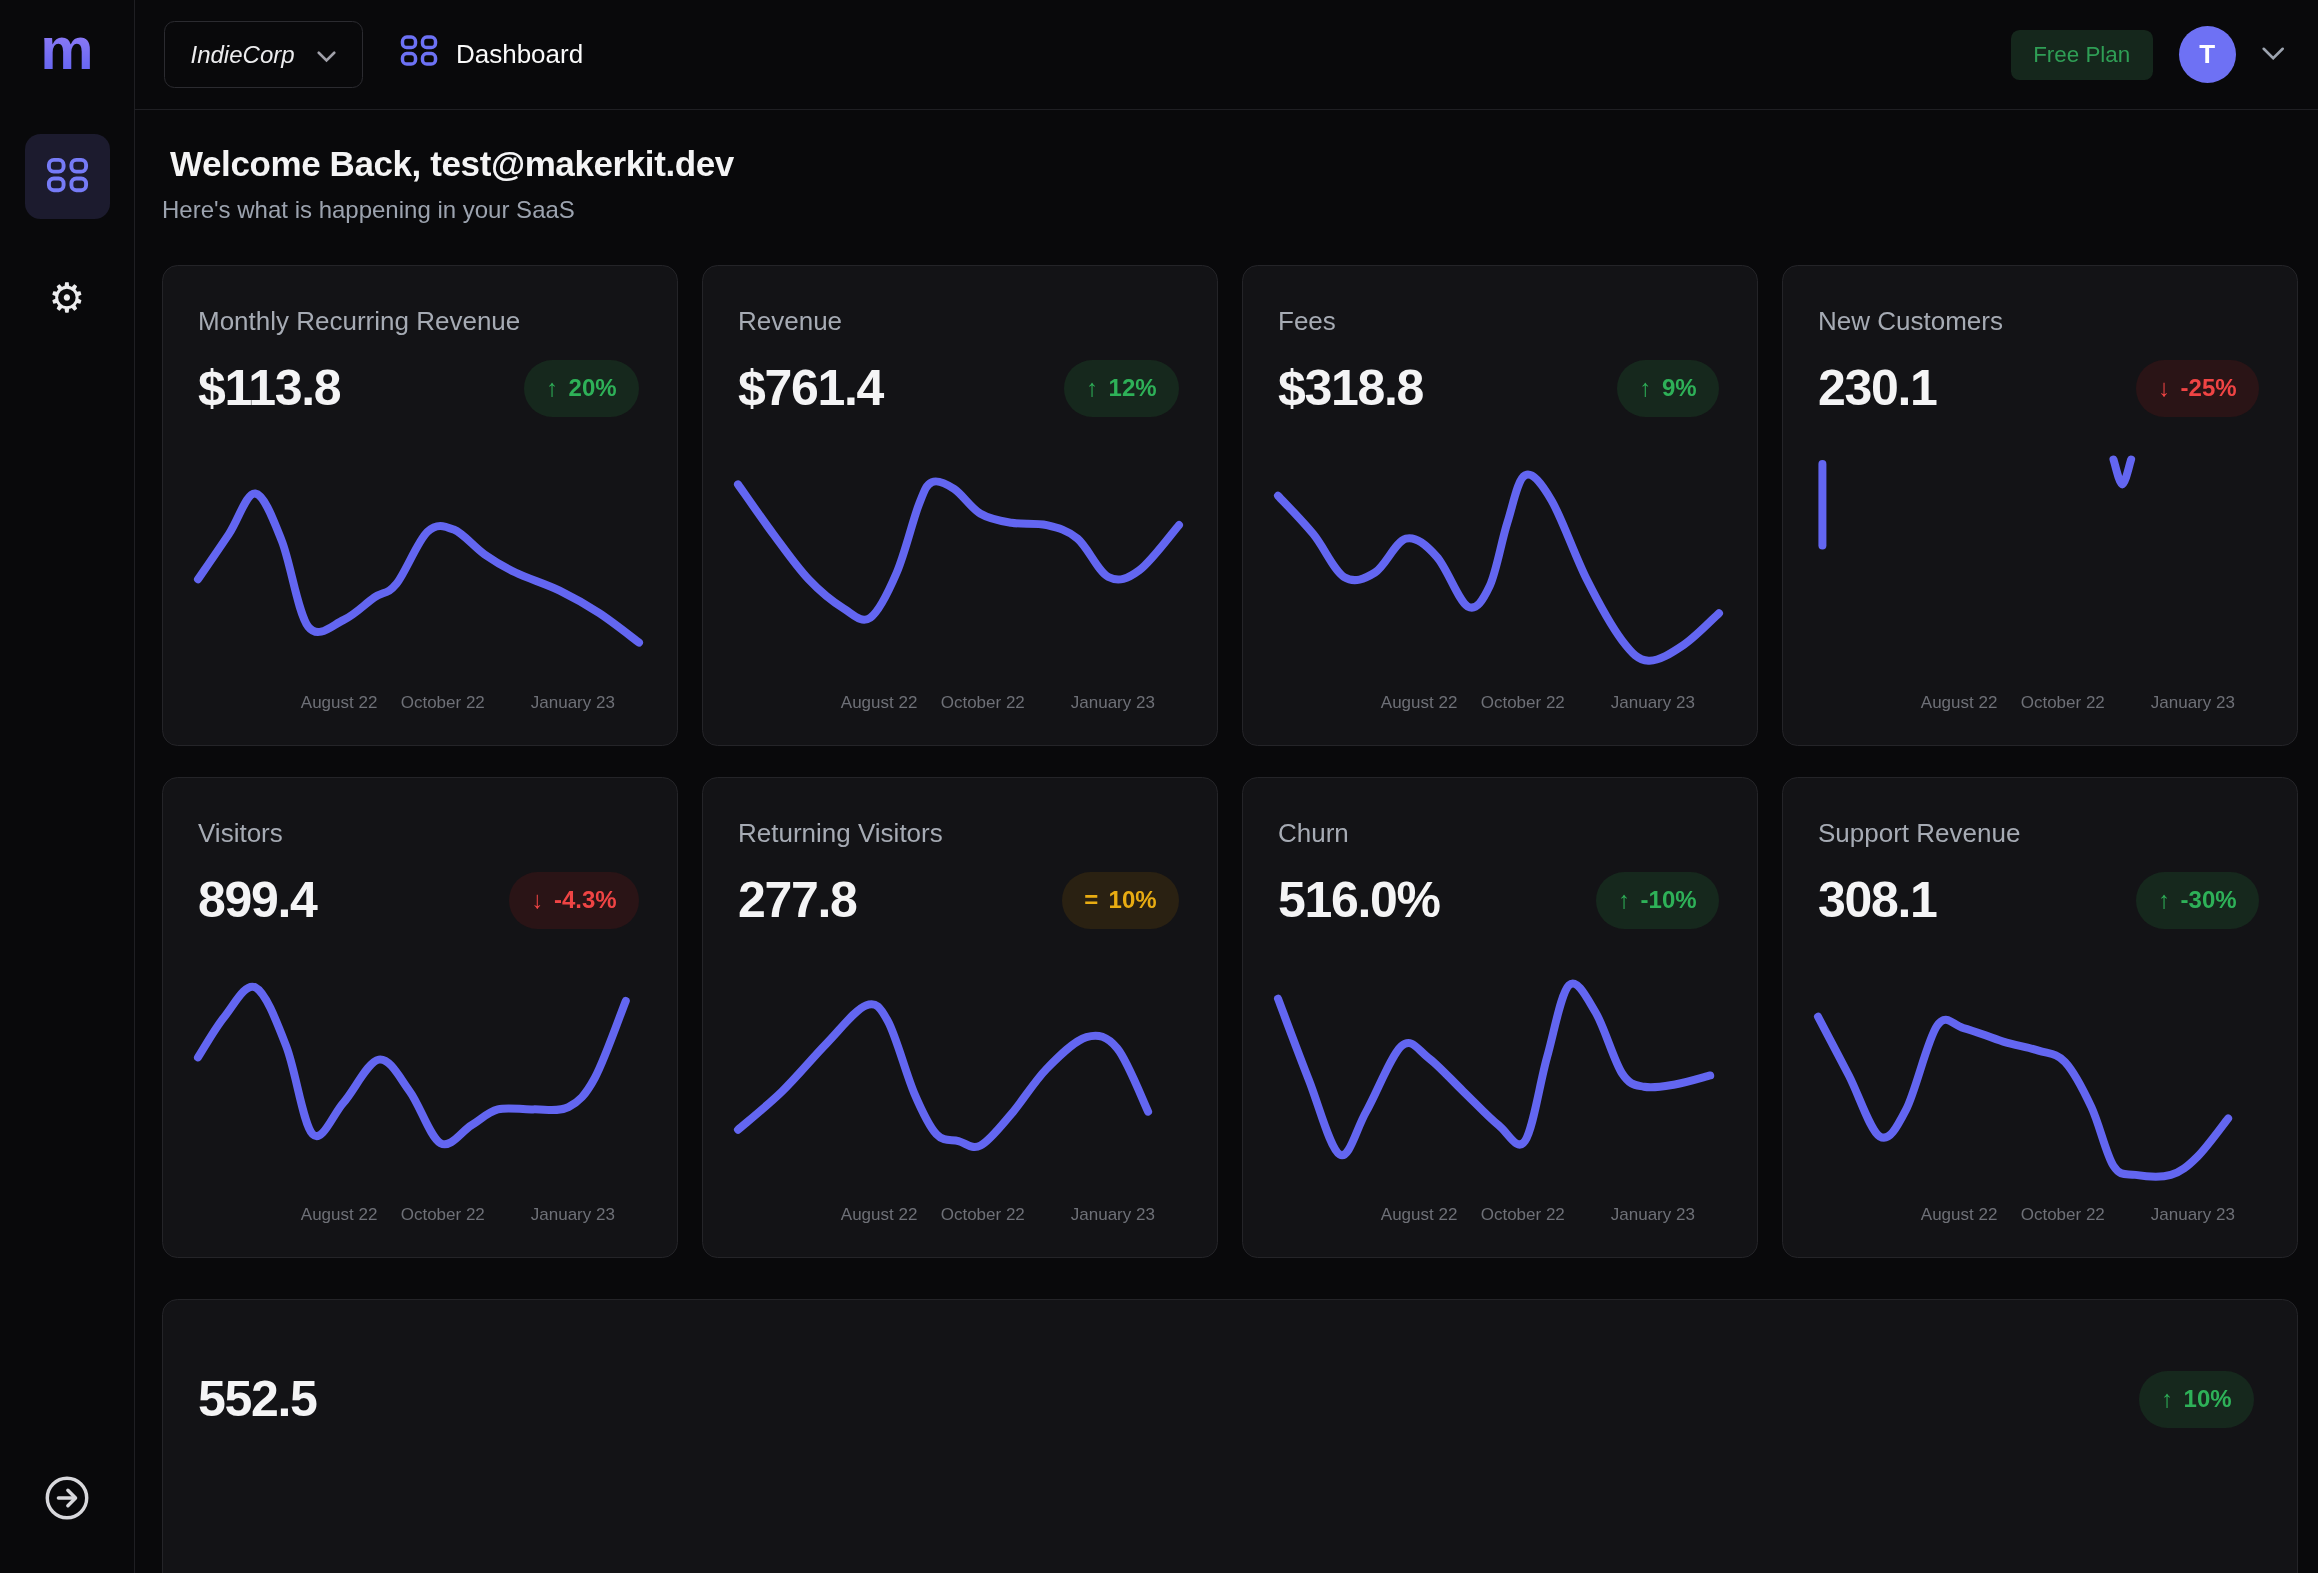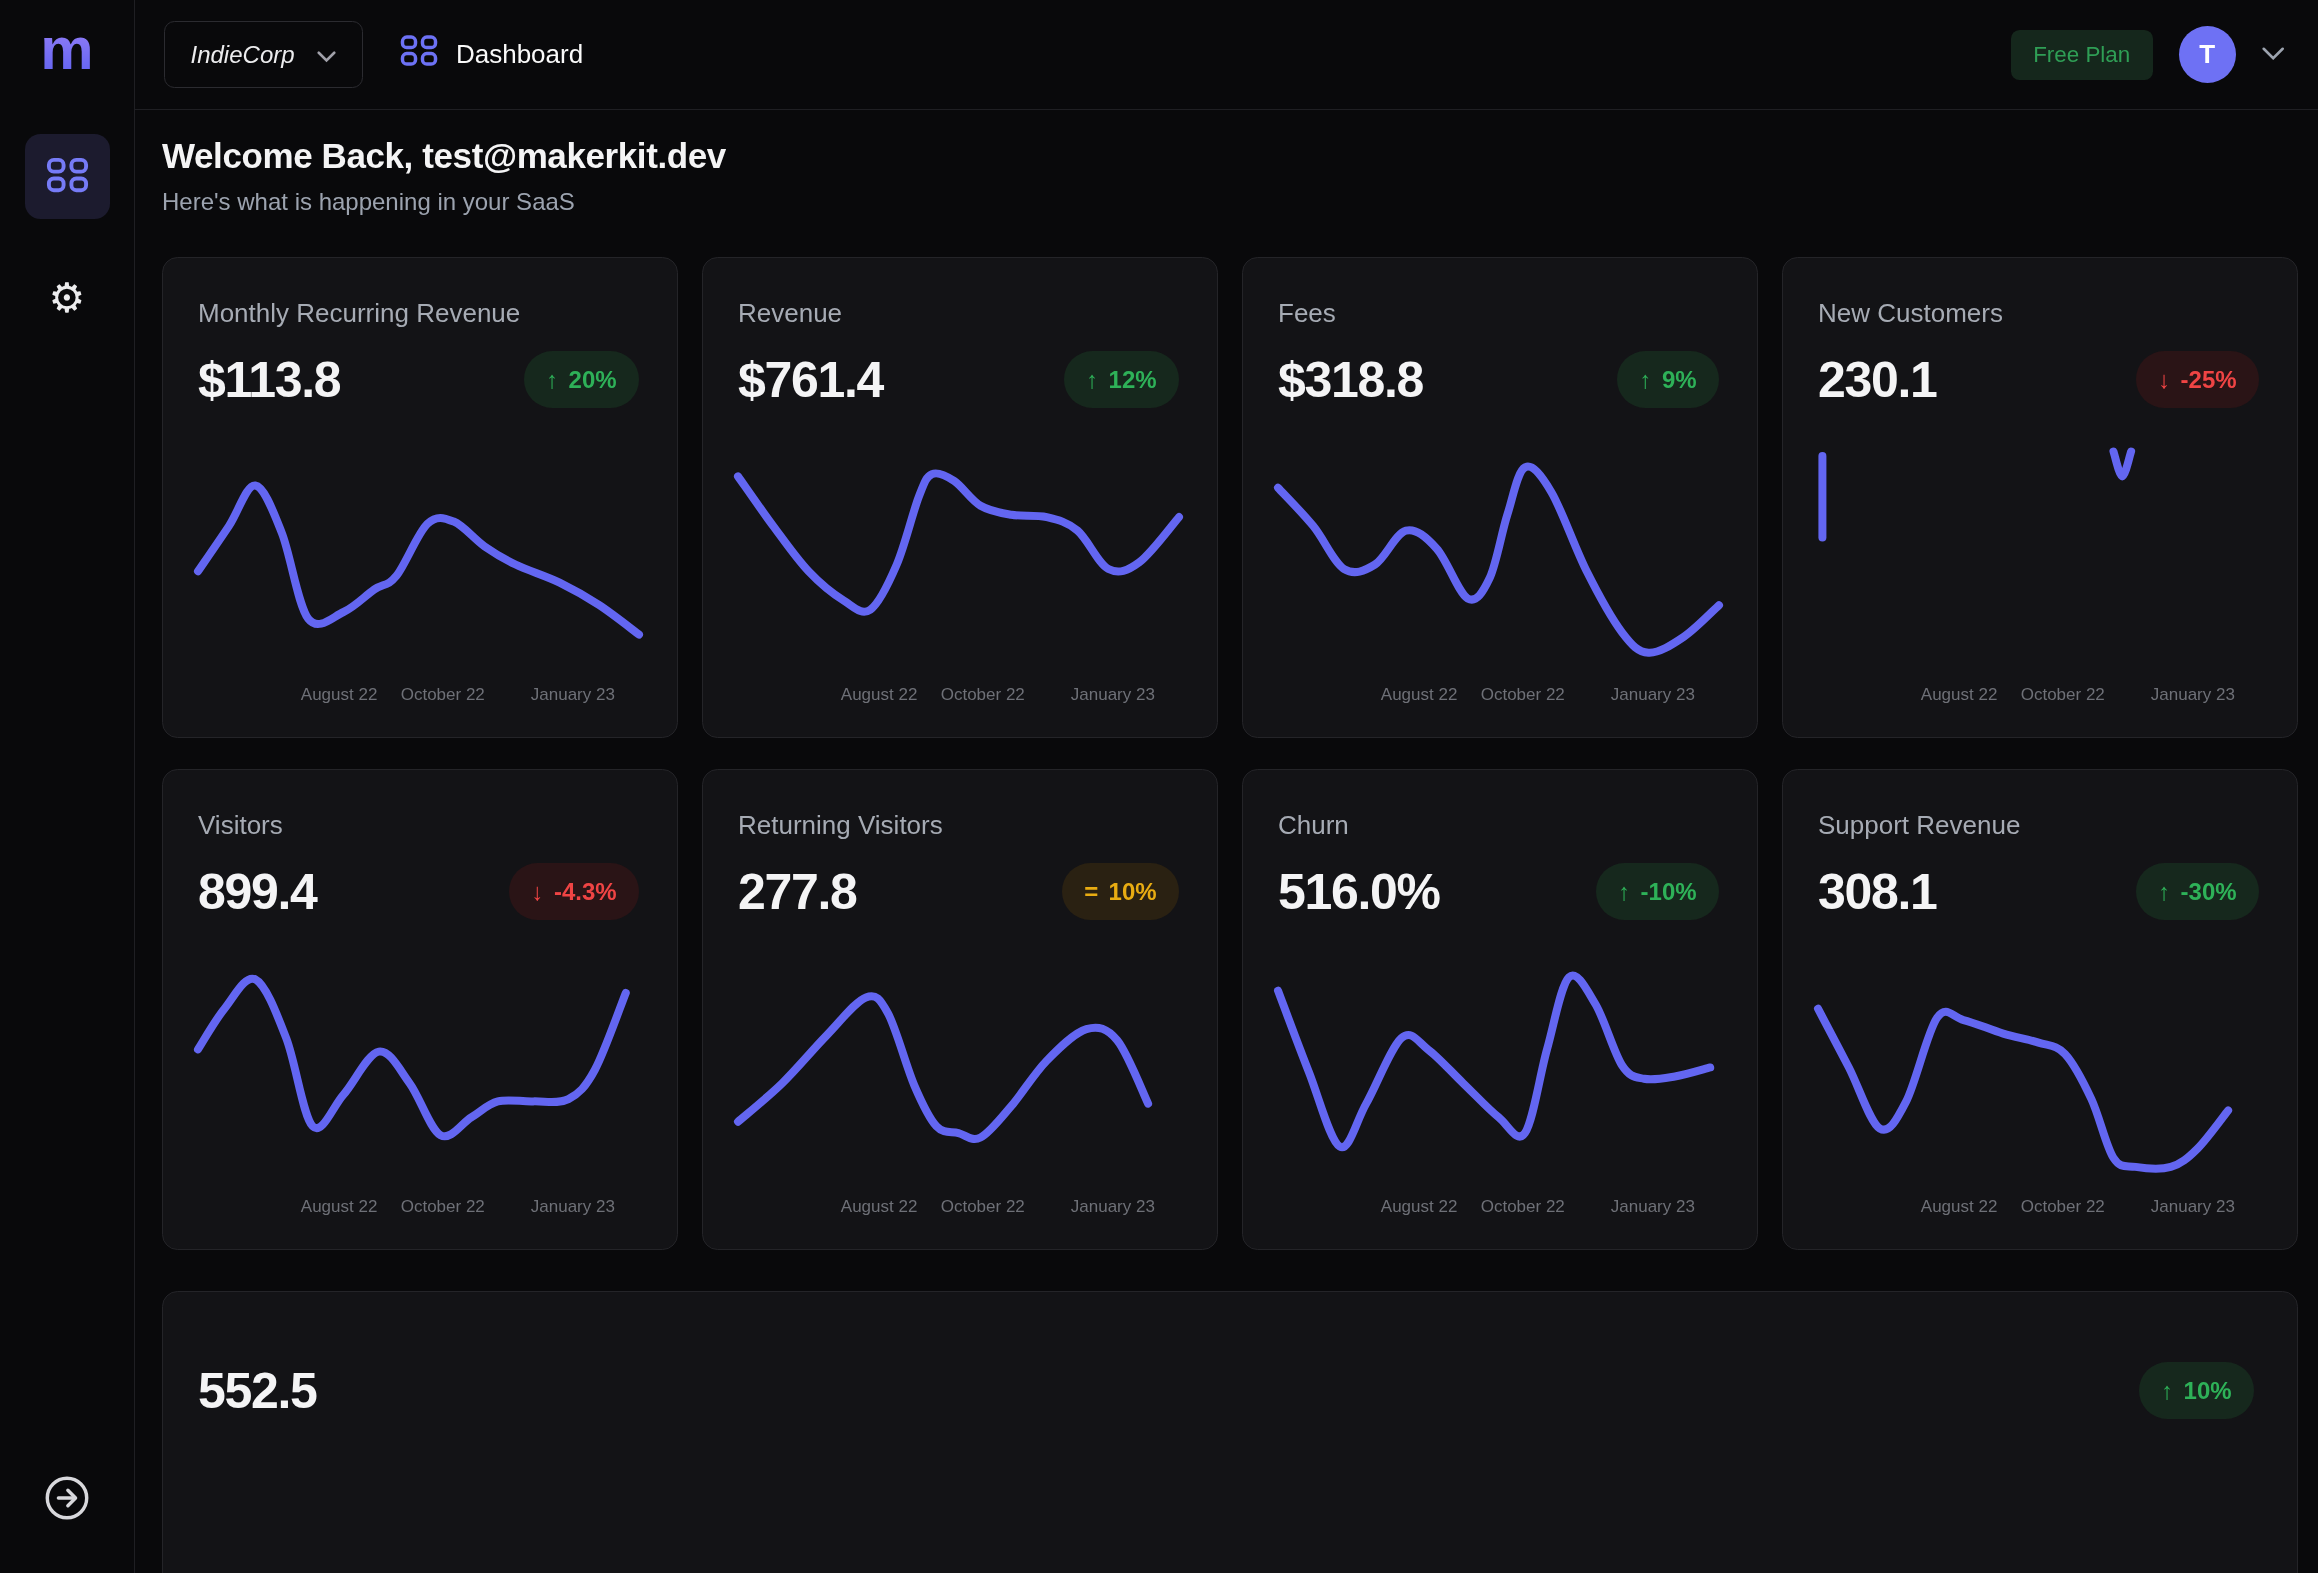--- a/index.html
+++ b/index.html
@@ -40,31 +40,31 @@
     height:67px;padding:0 26px;font-size:24px;color:#ececee;cursor:pointer;
     font-family:inherit;
     font-style:italic;
   }
   .page-group{display:flex;align-items:center;gap:17px;font-size:26px;font-weight:500;color:#fafafa}
   .topbar-right{margin-left:auto;display:flex;align-items:center;gap:26px}
   .plan-badge{background:#15271c;color:#2f9e55;font-size:22.4px;font-weight:500;padding:12px 22.4px;border-radius:8.6px}
   .avatar{width:57px;height:57px;border-radius:50%;background:#6e71f4;color:#fff;font-size:26px;font-weight:700;display:flex;align-items:center;justify-content:center}
   
   .main{flex:1;box-sizing:border-box;padding:26px 21px 0 27px;overflow:hidden}
-  .welcome-title{font-size:35px;font-weight:700;margin:0;color:#f4f4f5;letter-spacing:-0.4px}
+  .welcome-title{font-size:35px;font-weight:700;margin:8px;color:#f4f4f5;letter-spacing:-0.4px}
   .welcome-sub{font-size:24px;color:#9ca3af;margin-top:12px}
   .grid{display:grid;grid-template-columns:repeat(4,1fr);gap:24px;margin-top:41px}
   .grid.row2{margin-top:31px}
   .card{
     background:#131316;border:0.9px solid #242428;border-radius:15.5px;
     height:481px;box-sizing:border-box;padding:40px 38px 0 35px;
     position:relative;
   }
   .card-title{font-size:26px;font-weight:500;color:#a6abb4}
-  .value-row{display:flex;justify-content:space-between;margin-top:22.4px}
+  .value-row{display:flex;justify-content:space-between;align-items:center;margin-top:22.4px}
   .card-value{font-size:50px;font-weight:700;color:#f4f4f5;letter-spacing:-1.3px}
   .badge{display:inline-flex;align-items:center;gap:10.4px;height:57px;padding:0 22.4px;border-radius:29px;font-size:24px;font-weight:600}
   .badge--green{background:#16281d;color:#2eb158}
   .badge--red{background:#2a1416;color:#ef4444}
   .badge--amber{background:#2a2112;color:#e8ac12}
   .badge-icon{font-size:24px;font-weight:700}
   .spark{margin-top:38px;height:226px}
   .spark svg{width:100%;height:100%;overflow:visible;display:block}
   .axis{position:relative;margin-top:12px;height:22.4px;font-size:17px;color:#6e7077}
   .axis span{position:absolute;transform:translateX(-50%);white-space:nowrap}

